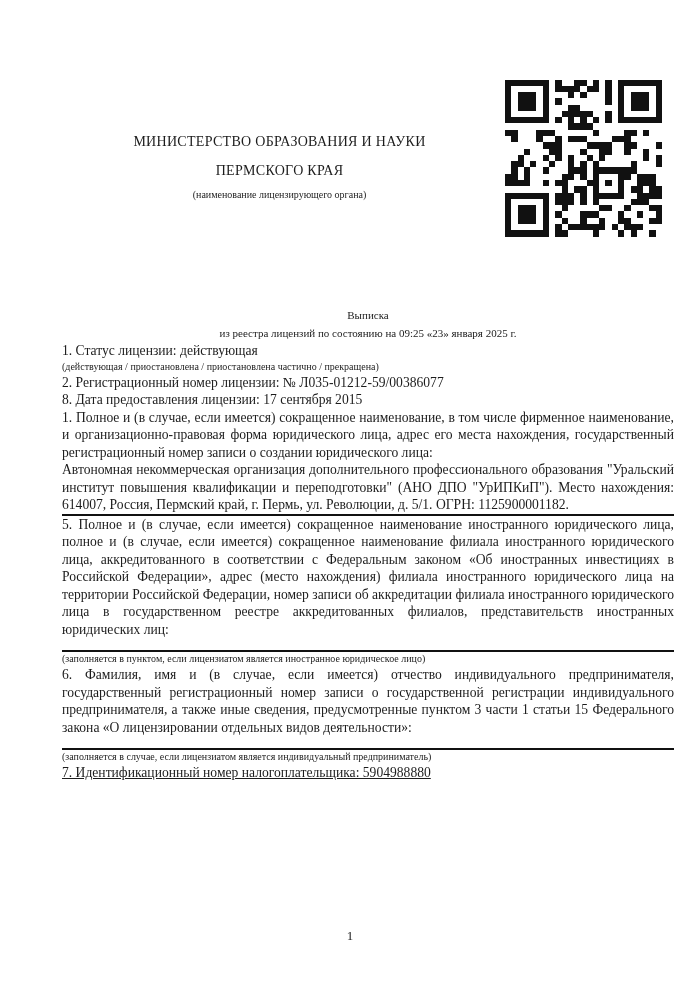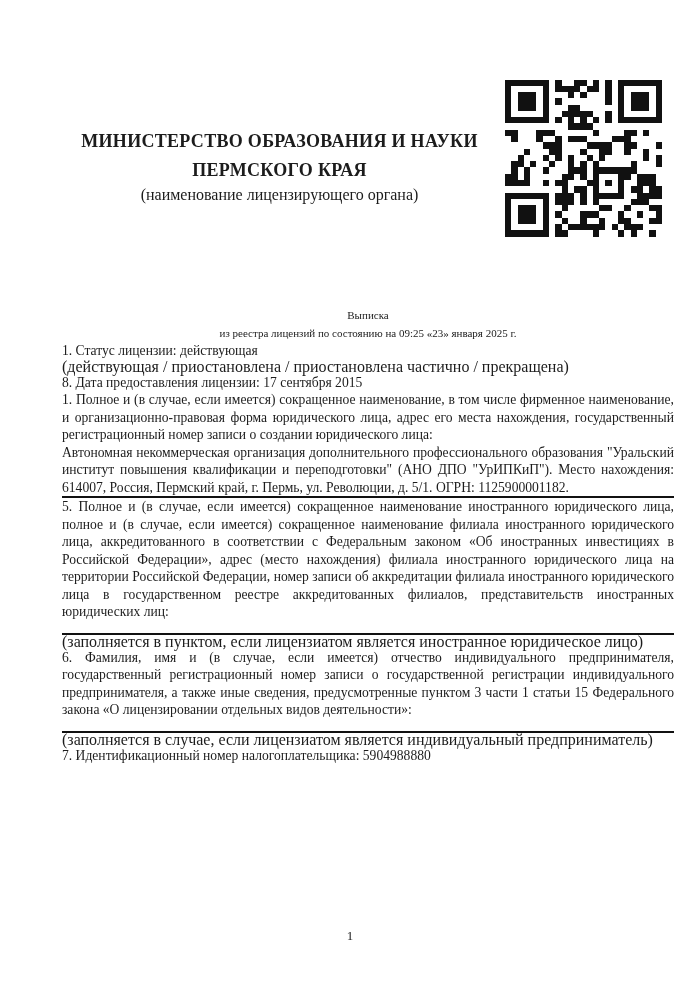--- a/index.html
+++ b/index.html
@@ -4,38 +4,38 @@
 <style>
   html,body { margin:0; padding:0; background:#ffffff; }
   .page {
     position:relative; width:700px; height:990px; background:#ffffff;
     color:#1c1c1c; font-family:"Liberation Serif", serif; overflow:hidden;
   }
   
   .qr-wrap { position:absolute; left:505px; top:78px; width:157px; height:160px; }
   .qr-wrap svg { width:100%; height:100%; shape-rendering:crispEdges; }
   .ministry { position:absolute; left:52px; top:127px; width:455px; text-align:center; }
-  .ministry-name { font-weight:bold; font-size:18px; line-height:29px; letter-spacing:.3px; }
-  .small-caption { font-size:16px; line-height:14px; }
+  .ministry-name { font-weight:normal; font-size:14px; line-height:29px; letter-spacing:.3px; }
+  .small-caption { font-size:10px; line-height:14px; }
   .ministry .small-caption { margin-top:3px; }
   
   .content { position:absolute; left:62px; top:302px; width:612px; font-size:13.6px; line-height:17.5px; }
   .doc-title { text-align:center; padding-top:4px; font-size:11px; }
   .doc-title div { line-height:18px; }
   .content p { margin:0; }
   .para { text-align:justify; }
   .rule { border-top:2px solid #111111; height:0; }
   .blank-value { height:12px; }
   .mt-item1 { margin-top:31px; }
   .mt-item2 { margin-top:17px; }
   .mt-item3 { margin-top:15px; }
   .mt-item4 { margin-top:16px; }
   .mt-item5 { margin-top:18px; }
   .mt-item6 { margin-top:19px; }
-  .mt-item7 { margin-top:21px; }
+  .mt-item7 { margin-top:21px;text-decoration:underline; }
   .page-number { position:absolute; left:0; right:0; top:928px; text-align:center; font-size:13px; }
 </style>
 </head>
 <body>
 
 <div class="page" style="color: rgb(28, 28, 28);">
 
   <div class="qr-wrap">
     <svg id="qr" xmlns="http://www.w3.org/2000/svg" viewBox="0 0 25 25">
         <path d="M0 0h1v1h-1zM1 0h1v1h-1zM2 0h1v1h-1zM3 0h1v1h-1zM4 0h1v1h-1zM5 0h1v1h-1zM6 0h1v1h-1zM8 0h1v1h-1zM11 0h1v1h-1zM12 0h1v1h-1zM14 0h1v1h-1zM16 0h1v1h-1zM18 0h1v1h-1zM19 0h1v1h-1zM20 0h1v1h-1zM21 0h1v1h-1zM22 0h1v1h-1zM23 0h1v1h-1zM24 0h1v1h-1zM0 1h1v1h-1zM6 1h1v1h-1zM8 1h1v1h-1zM9 1h1v1h-1zM10 1h1v1h-1zM11 1h1v1h-1zM13 1h1v1h-1zM14 1h1v1h-1zM16 1h1v1h-1zM18 1h1v1h-1zM24 1h1v1h-1zM0 2h1v1h-1zM2 2h1v1h-1zM3 2h1v1h-1zM4 2h1v1h-1zM6 2h1v1h-1zM10 2h1v1h-1zM12 2h1v1h-1zM16 2h1v1h-1zM18 2h1v1h-1zM20 2h1v1h-1zM21 2h1v1h-1zM22 2h1v1h-1zM24 2h1v1h-1zM0 3h1v1h-1zM2 3h1v1h-1zM3 3h1v1h-1zM4 3h1v1h-1zM6 3h1v1h-1zM8 3h1v1h-1zM16 3h1v1h-1zM18 3h1v1h-1zM20 3h1v1h-1zM21 3h1v1h-1zM22 3h1v1h-1zM24 3h1v1h-1zM0 4h1v1h-1zM2 4h1v1h-1zM3 4h1v1h-1zM4 4h1v1h-1zM6 4h1v1h-1zM10 4h1v1h-1zM11 4h1v1h-1zM18 4h1v1h-1zM20 4h1v1h-1zM21 4h1v1h-1zM22 4h1v1h-1zM24 4h1v1h-1zM0 5h1v1h-1zM6 5h1v1h-1zM9 5h1v1h-1zM10 5h1v1h-1zM11 5h1v1h-1zM12 5h1v1h-1zM13 5h1v1h-1zM16 5h1v1h-1zM18 5h1v1h-1zM24 5h1v1h-1zM0 6h1v1h-1zM1 6h1v1h-1zM2 6h1v1h-1zM3 6h1v1h-1zM4 6h1v1h-1zM5 6h1v1h-1zM6 6h1v1h-1zM8 6h1v1h-1zM10 6h1v1h-1zM12 6h1v1h-1zM14 6h1v1h-1zM16 6h1v1h-1zM18 6h1v1h-1zM19 6h1v1h-1zM20 6h1v1h-1zM21 6h1v1h-1zM22 6h1v1h-1zM23 6h1v1h-1zM24 6h1v1h-1zM10 7h1v1h-1zM11 7h1v1h-1zM12 7h1v1h-1zM13 7h1v1h-1zM0 8h1v1h-1zM1 8h1v1h-1zM5 8h1v1h-1zM6 8h1v1h-1zM7 8h1v1h-1zM14 8h1v1h-1zM19 8h1v1h-1zM20 8h1v1h-1zM22 8h1v1h-1zM1 9h1v1h-1zM5 9h1v1h-1zM8 9h1v1h-1zM10 9h1v1h-1zM11 9h1v1h-1zM12 9h1v1h-1zM17 9h1v1h-1zM18 9h1v1h-1zM19 9h1v1h-1zM6 10h1v1h-1zM7 10h1v1h-1zM8 10h1v1h-1zM13 10h1v1h-1zM14 10h1v1h-1zM15 10h1v1h-1zM16 10h1v1h-1zM19 10h1v1h-1zM20 10h1v1h-1zM24 10h1v1h-1zM3 11h1v1h-1zM7 11h1v1h-1zM8 11h1v1h-1zM12 11h1v1h-1zM15 11h1v1h-1zM16 11h1v1h-1zM19 11h1v1h-1zM22 11h1v1h-1zM2 12h1v1h-1zM6 12h1v1h-1zM8 12h1v1h-1zM10 12h1v1h-1zM13 12h1v1h-1zM15 12h1v1h-1zM22 12h1v1h-1zM24 12h1v1h-1zM1 13h1v1h-1zM2 13h1v1h-1zM4 13h1v1h-1zM7 13h1v1h-1zM10 13h1v1h-1zM12 13h1v1h-1zM14 13h1v1h-1zM20 13h1v1h-1zM24 13h1v1h-1zM1 14h1v1h-1zM3 14h1v1h-1zM6 14h1v1h-1zM10 14h1v1h-1zM11 14h1v1h-1zM12 14h1v1h-1zM14 14h1v1h-1zM15 14h1v1h-1zM16 14h1v1h-1zM17 14h1v1h-1zM18 14h1v1h-1zM19 14h1v1h-1zM20 14h1v1h-1zM0 15h1v1h-1zM1 15h1v1h-1zM3 15h1v1h-1zM9 15h1v1h-1zM10 15h1v1h-1zM12 15h1v1h-1zM14 15h1v1h-1zM18 15h1v1h-1zM19 15h1v1h-1zM21 15h1v1h-1zM22 15h1v1h-1zM23 15h1v1h-1zM0 16h1v1h-1zM1 16h1v1h-1zM2 16h1v1h-1zM3 16h1v1h-1zM6 16h1v1h-1zM8 16h1v1h-1zM9 16h1v1h-1zM13 16h1v1h-1zM14 16h1v1h-1zM16 16h1v1h-1zM18 16h1v1h-1zM21 16h1v1h-1zM22 16h1v1h-1zM23 16h1v1h-1zM9 17h1v1h-1zM11 17h1v1h-1zM12 17h1v1h-1zM14 17h1v1h-1zM18 17h1v1h-1zM20 17h1v1h-1zM21 17h1v1h-1zM23 17h1v1h-1zM24 17h1v1h-1zM0 18h1v1h-1zM1 18h1v1h-1zM2 18h1v1h-1zM3 18h1v1h-1zM4 18h1v1h-1zM5 18h1v1h-1zM6 18h1v1h-1zM8 18h1v1h-1zM9 18h1v1h-1zM10 18h1v1h-1zM12 18h1v1h-1zM14 18h1v1h-1zM15 18h1v1h-1zM16 18h1v1h-1zM17 18h1v1h-1zM18 18h1v1h-1zM21 18h1v1h-1zM22 18h1v1h-1zM23 18h1v1h-1zM24 18h1v1h-1zM0 19h1v1h-1zM6 19h1v1h-1zM8 19h1v1h-1zM9 19h1v1h-1zM10 19h1v1h-1zM12 19h1v1h-1zM14 19h1v1h-1zM20 19h1v1h-1zM21 19h1v1h-1zM22 19h1v1h-1zM0 20h1v1h-1zM2 20h1v1h-1zM3 20h1v1h-1zM4 20h1v1h-1zM6 20h1v1h-1zM9 20h1v1h-1zM15 20h1v1h-1zM16 20h1v1h-1zM19 20h1v1h-1zM23 20h1v1h-1zM24 20h1v1h-1zM0 21h1v1h-1zM2 21h1v1h-1zM3 21h1v1h-1zM4 21h1v1h-1zM6 21h1v1h-1zM8 21h1v1h-1zM12 21h1v1h-1zM13 21h1v1h-1zM14 21h1v1h-1zM18 21h1v1h-1zM21 21h1v1h-1zM24 21h1v1h-1zM0 22h1v1h-1zM2 22h1v1h-1zM3 22h1v1h-1zM4 22h1v1h-1zM6 22h1v1h-1zM9 22h1v1h-1zM12 22h1v1h-1zM15 22h1v1h-1zM18 22h1v1h-1zM19 22h1v1h-1zM23 22h1v1h-1zM24 22h1v1h-1zM0 23h1v1h-1zM6 23h1v1h-1zM8 23h1v1h-1zM10 23h1v1h-1zM11 23h1v1h-1zM12 23h1v1h-1zM13 23h1v1h-1zM14 23h1v1h-1zM15 23h1v1h-1zM17 23h1v1h-1zM19 23h1v1h-1zM20 23h1v1h-1zM21 23h1v1h-1zM0 24h1v1h-1zM1 24h1v1h-1zM2 24h1v1h-1zM3 24h1v1h-1zM4 24h1v1h-1zM5 24h1v1h-1zM6 24h1v1h-1zM8 24h1v1h-1zM9 24h1v1h-1zM14 24h1v1h-1zM18 24h1v1h-1zM20 24h1v1h-1zM23 24h1v1h-1z" fill="#111"></path>
@@ -53,20 +53,21 @@
   <div class="content">
 
     <div class="doc-title">
       <div>Выписка</div>
       <div>из реестра лицензий по состоянию на 09:25 «23» января 2025 г.</div>
     </div>
 
     <p class="mt-item1">1. Статус лицензии: действующая</p>
     <div class="small-caption">(действующая / приостановлена / приостановлена частично / прекращена)</div>
 
+    <p class="mt-item2">2. Регистрационный номер лицензии: № Л035-01212-59/00386077</p>
 
     <p class="mt-item3">8. Дата предоставления лицензии: 17 сентября 2015</p>
 
     <p class="para mt-item4">1. Полное и (в случае, если имеется) сокращенное наименование, в том числе фирменное наименование, и организационно-правовая форма юридического лица, адрес его места нахождения, государственный регистрационный номер записи о создании юридического лица:</p>
     <p class="para">Автономная некоммерческая организация дополнительного профессионального образования "Уральский институт повышения квалификации и переподготовки" (АНО ДПО "УрИПКиП"). Место нахождения: 614007, Россия, Пермский край, г. Пермь, ул. Революции, д. 5/1. ОГРН: 1125900001182.</p>
     <div class="rule"></div>
 
     <p class="para mt-item5">5. Полное и (в случае, если имеется) сокращенное наименование иностранного юридического лица, полное и (в случае, если имеется) сокращенное наименование филиала иностранного юридического лица, аккредитованного в соответствии с Федеральным законом «Об иностранных инвестициях в Российской Федерации», адрес (место нахождения) филиала иностранного юридического лица на территории Российской Федерации, номер записи об аккредитации филиала иностранного юридического лица в государственном реестре аккредитованных филиалов, представительств иностранных юридических лиц:</p>
     <div class="blank-value"></div>
     <div class="rule"></div>

